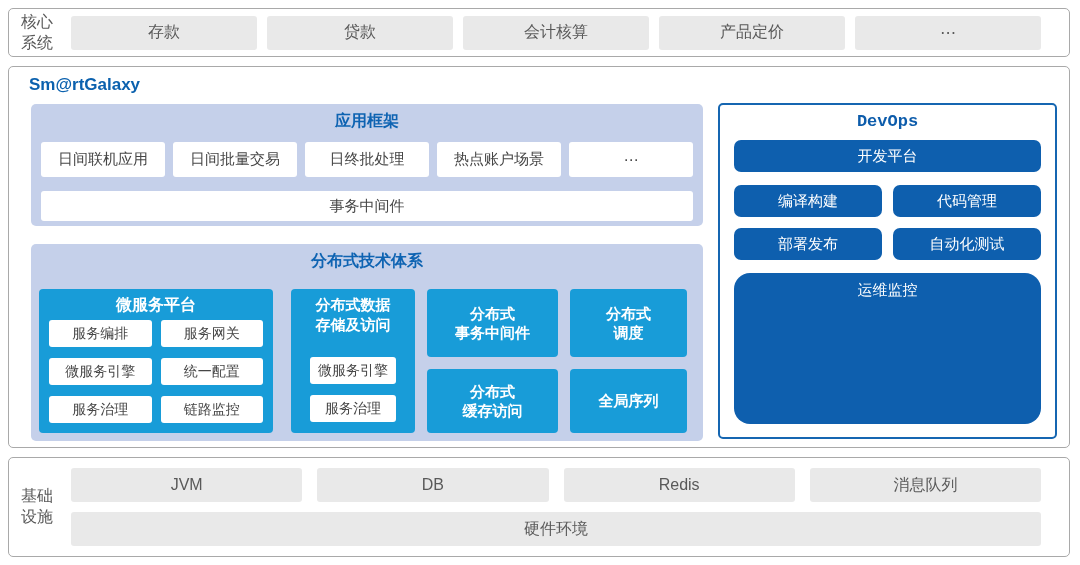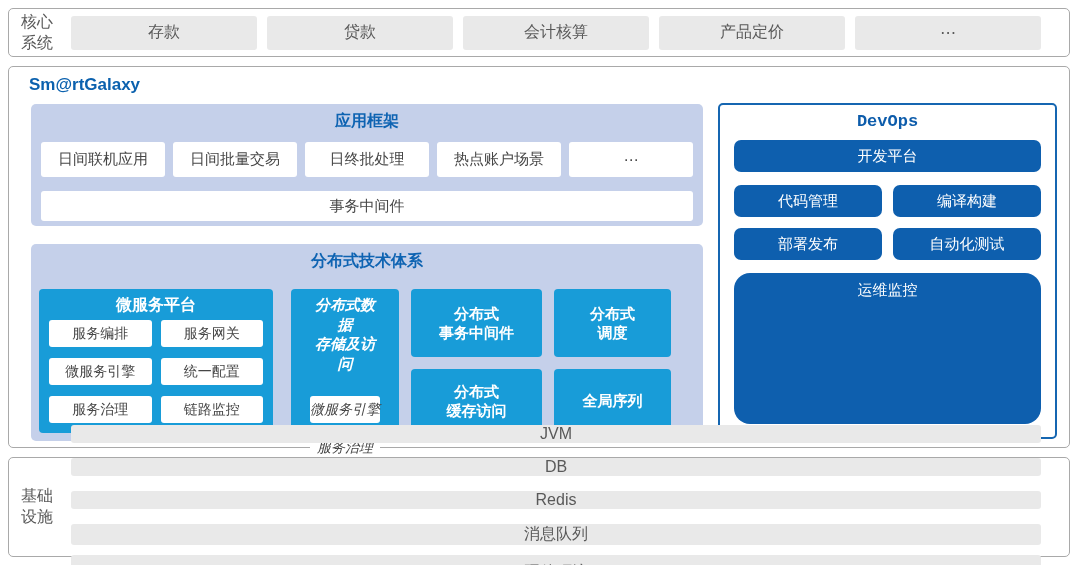--- a/index.html
+++ b/index.html
@@ -21,21 +21,21 @@
   #top-bar { left: 8px; top: 8px; width: 1062px; height: 49px;
     display: flex; align-items: center; padding: 0 28px 0 12px; }
   #infra-bar { left: 8px; top: 457px; width: 1062px; height: 100px;
     display: flex; align-items: center; padding: 0 28px 0 12px; }
   .side-label {
     flex: none; width: 46px; margin-right: 4px;
     font-size: 16px; line-height: 1.3; color: #595959;
     white-space: pre-line; text-align: left;
   }
   .gray-row { flex: 1; display: flex; gap: 10px; }
-  #infra-bar .gray-row { gap: 15px; flex-direction: column; }
+  #infra-bar .gray-row { gap: 15px; }
   .gray-box {
     flex: 1; height: 34px; background: #e9e9e9; border-radius: 3px;
     color: #595959; font-size: 16px;
     display: flex; align-items: center; justify-content: center;
   }
   #infra-col { flex: 1; display: flex; flex-direction: column; gap: 10px; }
   #hardware-box { flex: none; height: 34px; }
   
   #main { left: 8px; top: 66px; width: 1062px; height: 382px; }
   #galaxy-title {
@@ -68,21 +68,21 @@
   .cyan-title { text-align: center; font-weight: bold; font-size: 16px; line-height: 24px; }
   .cyan-title-2 {
     text-align: center; font-weight: bold; font-size: 15px; line-height: 1.3;
     white-space: pre-line; padding-top: 6px;
   }
   #msp-grid {
     margin-top: 3px; display: grid;
     grid-template-columns: 1fr 1fr; column-gap: 9px; row-gap: 11px;
   }
   .mini-white { height: 27px; font-size: 14px; }
-  #dds { width: 108px; margin-left: 18px; padding: 0 19px; font-style: italic; }
+  #dds { width: 124px; margin-left: 18px; padding: 0 19px; }
   #dds-col { margin-top: 23px; display: flex; flex-direction: column; gap: 11px; }
   .dist-col { display: flex; flex-direction: column; gap: 12px; }
   #dist-col3 { width: 131px; margin-left: 12px; }
   #dist-col4 { width: 117px; margin-left: 12px; }
   .dist-block {
     display: flex; align-items: center; justify-content: center;
     text-align: center; font-size: 15px; font-weight: bold;
     line-height: 1.3; white-space: pre-line;
   }
   .block-a { height: 68px; }
@@ -209,23 +209,23 @@
       </div>
 
     </div>
   </div>
 
   <div id="devops">
     <div id="devops-title">DevOps</div>
     <div class="dark-btn" id="dev-platform-btn">开发平台</div>
     <div id="tools-grid">
 
+        <div class="dark-btn">编译构建</div>
+
         <div class="dark-btn">代码管理</div>
-
-        <div class="dark-btn">编译构建</div>
 
         <div class="dark-btn">部署发布</div>
 
         <div class="dark-btn">自动化测试</div>
       </div>
     <div id="ops-block">
       <div id="ops-title">运维监控</div>
     </div>
   </div>
 </div>

